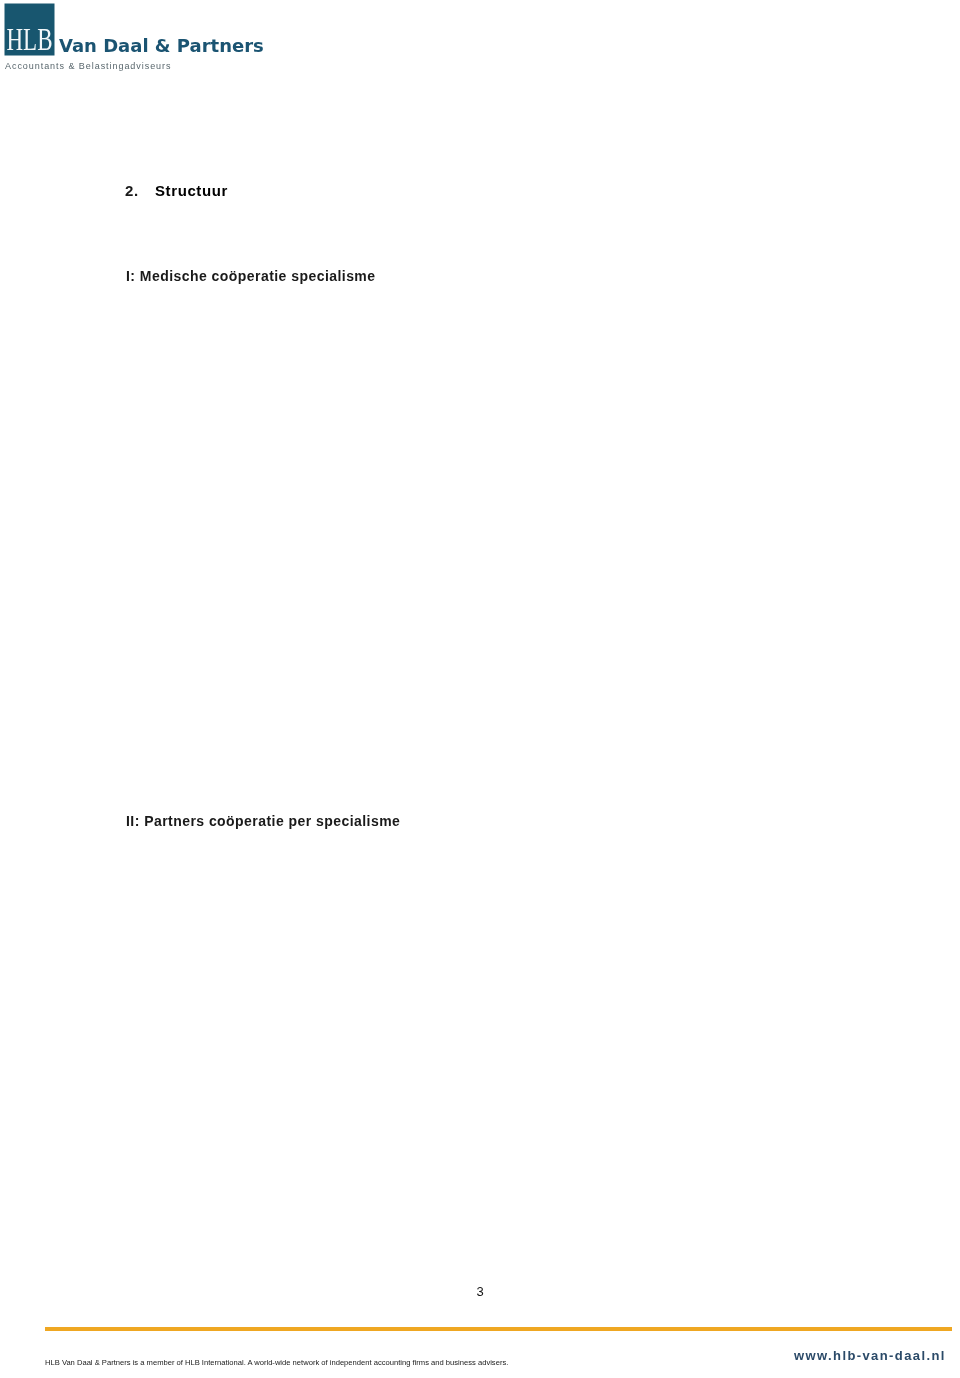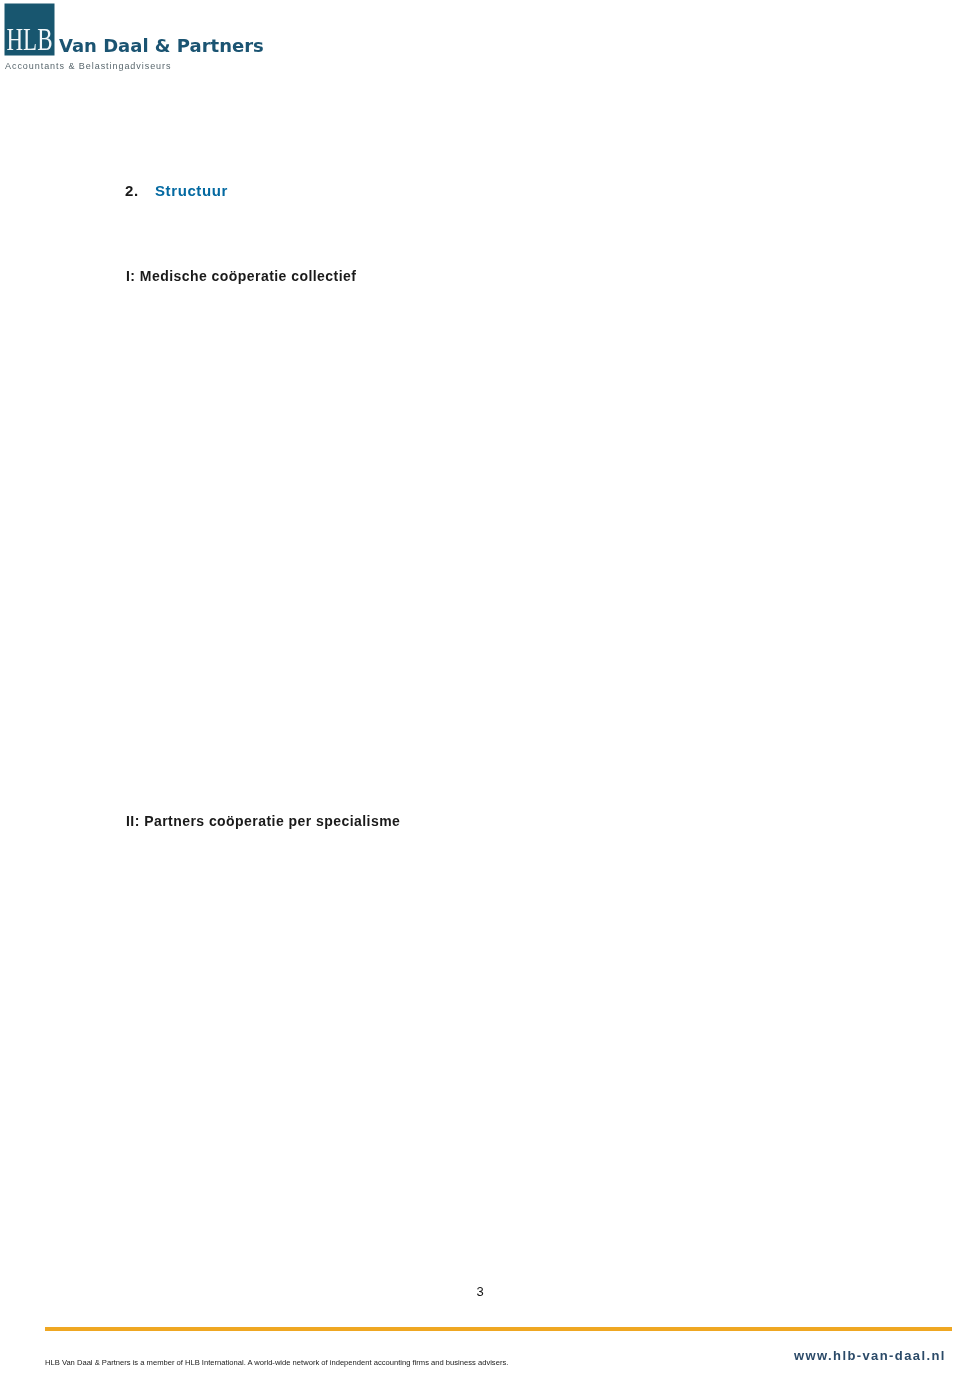--- a/index.html
+++ b/index.html
@@ -11,21 +11,21 @@
   #logo-mark{position:absolute;left:4px;top:3px;width:51px;height:53px;}
   #logo-company{position:absolute;left:59px;top:37px;color:#1b5472;
       font-family:"DejaVu Sans",sans-serif;font-weight:700;font-size:18px;
       line-height:18px;letter-spacing:0px;white-space:nowrap;}
   #logo-tagline{position:absolute;left:5px;top:61px;color:#58666c;
       font-family:"Liberation Sans",sans-serif;font-weight:400;font-size:9px;
       line-height:11px;letter-spacing:0.95px;white-space:nowrap;}
 
   
   #sec-num{position:absolute;left:125px;top:183px;font-size:15px;line-height:15px;font-weight:700;color:#1a1a1a;letter-spacing:0.6px;}
-  #sec-title{position:absolute;left:155px;top:183px;font-size:15px;line-height:15px;font-weight:700;color:#0369a1;letter-spacing:0.6px;}
+  #sec-title{position:absolute;left:155px;top:183px;font-size:15px;line-height:15px;font-weight:700;color:#000000;letter-spacing:0.6px;}
   #sub1{position:absolute;left:126px;top:269px;font-size:14px;line-height:14px;font-weight:700;color:#1a1a1a;letter-spacing:0.45px;}
   #sub2{position:absolute;left:126px;top:814px;font-size:14px;line-height:14px;font-weight:700;color:#1a1a1a;letter-spacing:0.45px;}
 
   
   #footer-rule{position:absolute;left:45px;top:1327px;width:907px;height:4px;background:#efa722;}
   #footer-slogan{position:absolute;left:45px;top:1334px;color:#efa722;
       font-family:"Liberation Sans",sans-serif;font-weight:700;font-size:21px;letter-spacing:0.6px;}
   #footer-disclaimer{position:absolute;left:45px;top:1358px;color:#1a1a1a;font-size:7.6px;white-space:nowrap;}
   #footer-web{position:absolute;left:746px;top:1348px;color:#2b4a68;font-weight:700;font-size:13px;letter-spacing:1.4px;margin-left:48px;}
   #page-num{position:absolute;left:0;top:1284px;width:960px;text-align:center;font-size:13px;color:#141414;}
@@ -39,21 +39,21 @@
 
   <svg id="logo-mark" viewBox="0 0 51 53">
     <rect x="0.5" y="0.5" width="50" height="52" fill="#18566f"></rect>
     <text x="25.5" y="47" text-anchor="middle" fill="#f2f7f9" font-family="Liberation Serif, serif" font-weight="400" font-size="31" textLength="46" lengthAdjust="spacingAndGlyphs">HLB</text>
   </svg>
   <div id="logo-company">Van Daal &amp; Partners</div>
   <div id="logo-tagline">Accountants &amp; Belastingadviseurs</div>
 
   <div id="sec-num">2.</div>
   <div id="sec-title">Structuur</div>
-  <div id="sub1">I: Medische coöperatie collectief</div>
+  <div id="sub1">I: Medische coöperatie specialisme</div>
   <div id="sub2">II: Partners coöperatie per specialisme</div>
 
   <div id="page-num">3</div>
   <div id="footer-rule"></div>
   <div id="footer-disclaimer">HLB Van Daal &amp; Partners is a member of HLB International. A world-wide network of independent accounting firms and business advisers.</div>
   <div id="footer-web">www.hlb-van-daal.nl</div>
 
 </div>
 
 </body></html>

